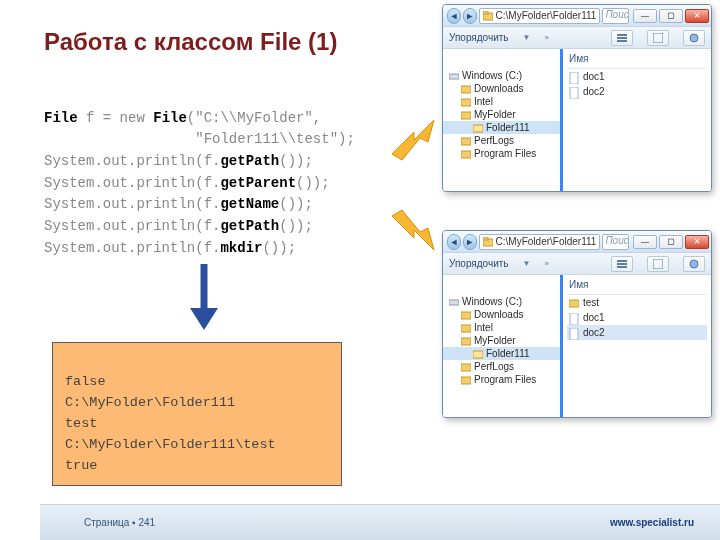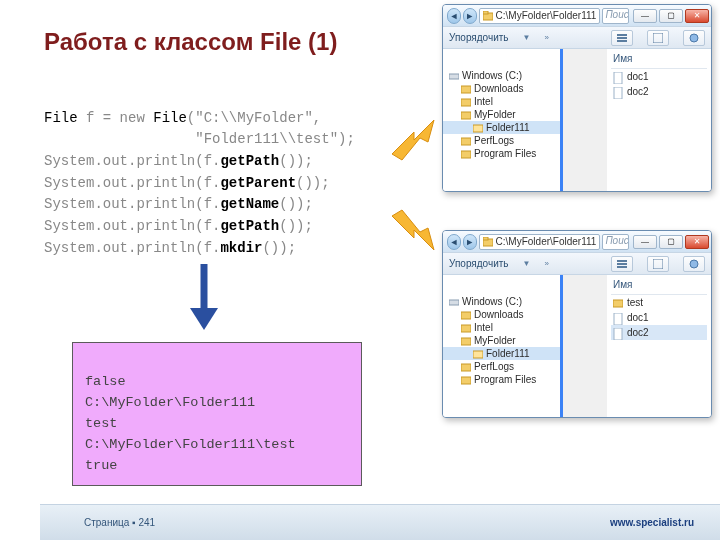--- a/index.html
+++ b/index.html
@@ -21,30 +21,30 @@
   .title {
     position: absolute; left: 44px; top: 28px;
     font-size: 24px; font-weight: bold; color: #7f1d1d;
   }
   .code-block {
     position: absolute; left: 44px; top: 86px;
     font-family: "Courier New", monospace;
     font-size: 14px; line-height: 1.55; color: #888;
     white-space: pre;
   }
-  .code-block .kw { font-weight: normal; color: #000; }
+  .code-block .kw { font-weight: bold; color: #000; }
   .code-block .m { font-weight: bold; color: #000; }
   .output-box {
-    position: absolute; left: 72px; top: 342px;
+    position: absolute; left: 52px; top: 342px;
     width: 290px; border: 1.5px solid #5b5b5b;
     padding: 8px 12px;
     font-family: "Courier New", monospace;
     font-size: 13.5px; line-height: 1.55; color: #444;
     white-space: pre;
-    background: #f0abfc;
+    background: #fdba74;
   }
   .arrow-down {
     position: absolute; left: 186px; top: 262px;
   }
   .arrow-yellow1 { position: absolute; left: 390px; top: 118px; }
   .arrow-yellow2 { position: absolute; left: 390px; top: 208px; }
 
   
   .explorer {
     position: absolute; width: 270px; height: 188px;
@@ -111,21 +111,21 @@
   }
   .tree-row {
     display: flex; align-items: center; gap: 3px;
     padding: 1px 4px; color: #2b2b2b;
   }
   .tree-row.sel { background: #cfe3f7; }
   .indent0 { padding-left: 6px; }
   .indent1 { padding-left: 18px; }
   .indent2 { padding-left: 30px; }
   .exp-files {
-    flex: 1; background: #fff; padding: 2px 4px; margin-left: 44px;
+    flex: 1; background: #fff; padding: 2px 4px;
   }
   .files-header { color:#37587c; padding: 2px 2px 4px; border-bottom:1px solid #e0e7ef; }
   .file-row { display:flex; align-items:center; gap:4px; padding: 2px 2px; color:#2b2b2b; }
   .file-row.sel { background: #d8e7f7; }
 
   
   svg { display:block; }
 </style>
 </head>
 <body>

